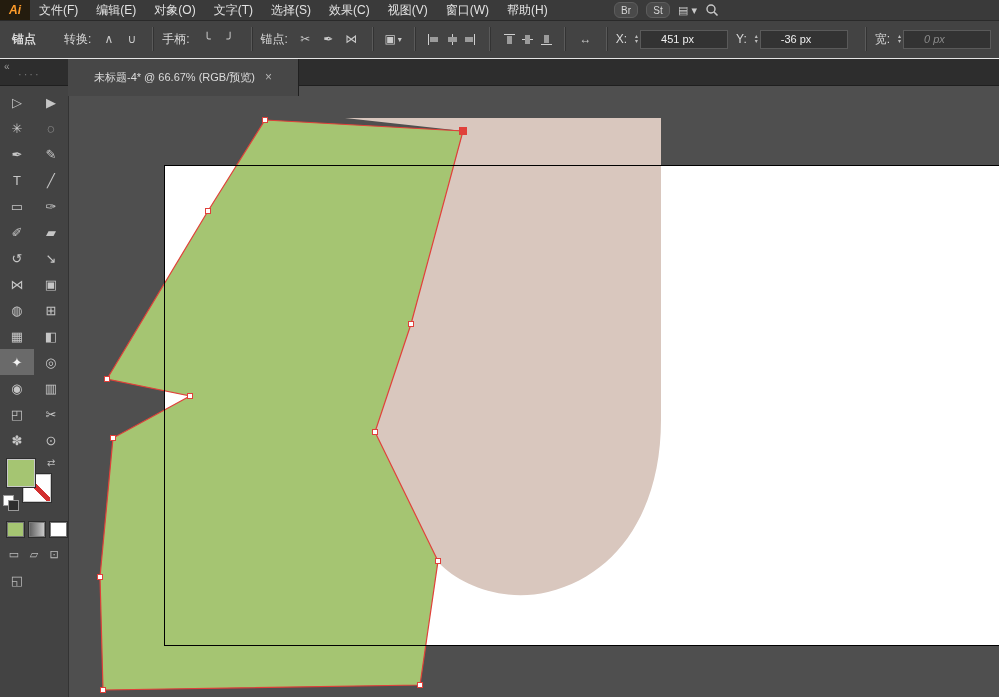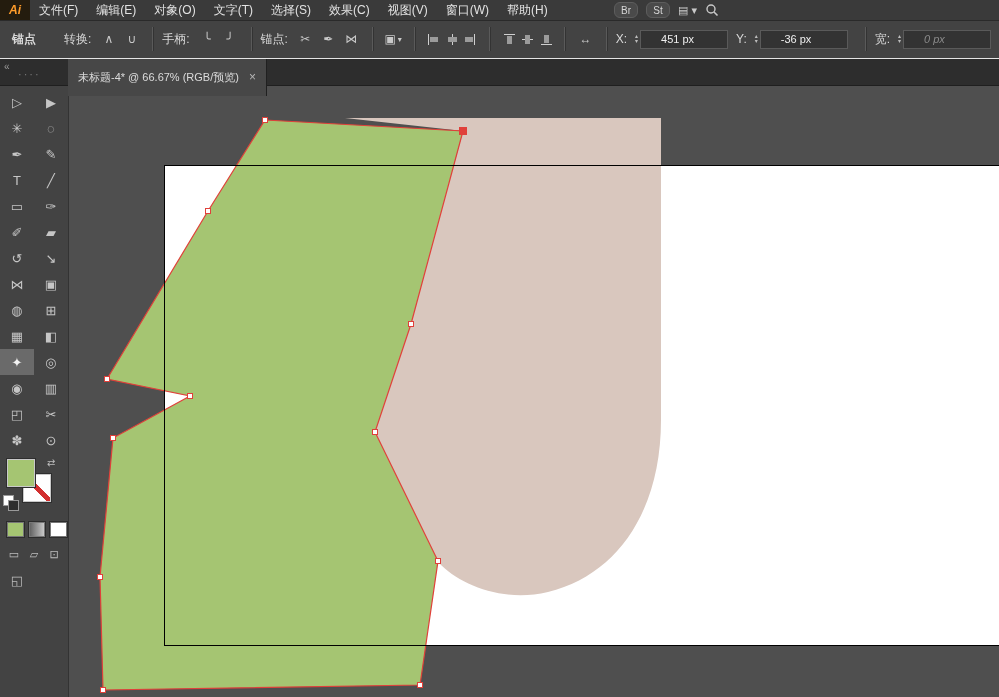--- a/index.html
+++ b/index.html
@@ -42,21 +42,21 @@
   .al-right::before{right:2px;top:2px;width:1px;height:11px}.al-right::after{right:4px;top:5px;width:8px;height:5px}
   .al-top::before{left:2px;top:2px;width:11px;height:1px}.al-top::after{left:5px;top:4px;width:5px;height:8px}
   .al-middle::before{left:2px;top:7px;width:11px;height:1px}.al-middle::after{left:5px;top:3px;width:5px;height:9px}
   .al-bottom::before{left:2px;bottom:2px;width:11px;height:1px}.al-bottom::after{left:5px;bottom:4px;width:5px;height:8px}
   
   .tab-bar{position:absolute;top:58px;left:0;right:0;height:27px;background:#2d2d2d;
     border-bottom:1px solid #1f1f1f;z-index:28;}
   .collapse{position:absolute;left:4px;top:3px;color:#9a9a9a;font-size:10px;letter-spacing:-2px;}
   .grip{position:absolute;left:18px;top:13px;color:#787878;font-size:11px;letter-spacing:2px;line-height:6px;}
   .doc-tab{position:absolute;left:68px;top:0;height:38px;background:#474747;border-right:1px solid #202020;
-    color:#dcdcdc;font-size:11px;display:flex;align-items:center;gap:10px;padding:0 10px;}
+    color:#dcdcdc;font-size:11px;display:flex;align-items:center;gap:10px;padding:0 26px;}
   .tab-close{color:#b5b5b5;font-size:12px;cursor:default;}
   
   .tool-panel{position:absolute;top:85px;left:0;width:68px;bottom:0;background:#434343;
     border-right:1px solid #333;z-index:27;}
   .tool-grid{display:grid;grid-template-columns:1fr 1fr;padding-top:4px;}
   .tool{height:26px;display:flex;align-items:center;justify-content:center;color:#c6c6c6;
     font-size:13px;cursor:default;}
   .tool.selected{background:#6a6a6a;color:#f2f2f2;}
   .swatch-area{position:relative;height:58px;margin-top:6px;}
   .fill-swatch{position:absolute;left:7px;top:0;width:26px;height:26px;border:1px solid #c9c9c9;

